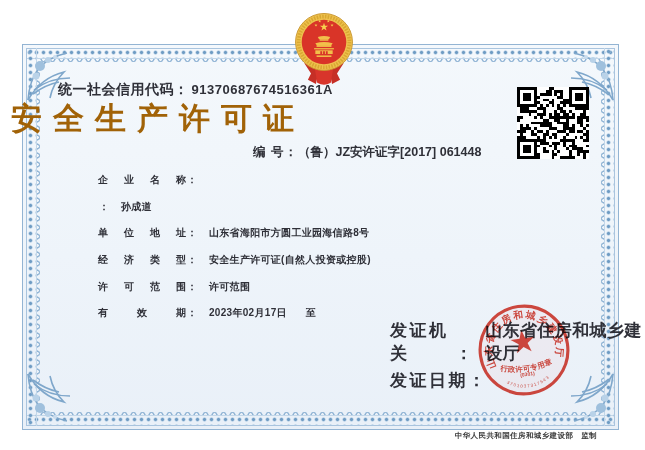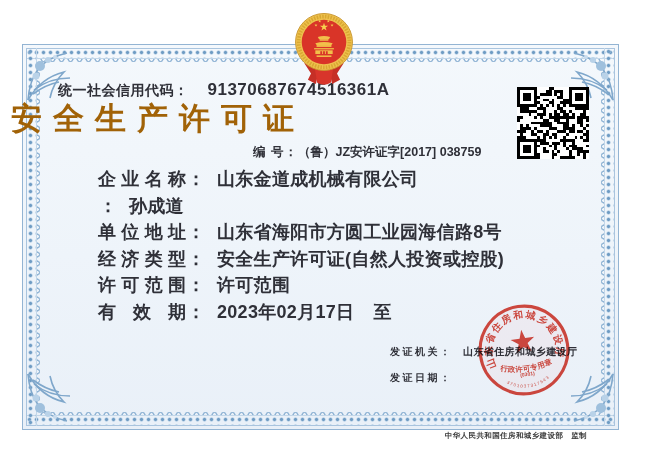--- a/index.html
+++ b/index.html
@@ -27,39 +27,39 @@
         background-image:radial-gradient(circle at 0% 50%,transparent 1.5px,#8fb3d4 2px,rgba(143,179,212,.85) 2.9px,transparent 3.4px);
         background-size:5px 9px;}
   .scallop.left{left:14px;} .scallop.right{right:14px;transform:scaleX(-1);}
   .corner{position:absolute;width:56px;height:56px;}
   .corner.tl{left:2px;top:2px;} .corner.tr{right:2px;top:2px;transform:scaleX(-1);}
   .corner.bl{left:2px;bottom:2px;transform:scaleY(-1);} .corner.br{right:2px;bottom:2px;transform:scale(-1,-1);}
   
   .emblem{position:absolute;left:293px;top:11px;width:62px;height:78px;z-index:6;}
   .credit{position:absolute;left:58px;top:80px;z-index:3;font-weight:bold;}
   .credit .lab{font-size:14px;letter-spacing:.5px;}
-  .credit .num{font-size:17px;margin-left:19px;letter-spacing:.5px;}
+  .credit .num{font-size:13px;margin-left:3px;letter-spacing:.5px;}
   .title{position:absolute;left:0;right:0;top:98px;z-index:3;text-align:left;
          font-size:31px;font-weight:bold;color:#a16207;letter-spacing:11px;text-indent:11px;}
   .serial{position:absolute;left:253px;top:144px;z-index:3;font-size:12.5px;font-weight:bold;}
   .serial .lab{letter-spacing:1px;}
   .rows{position:absolute;left:98px;top:167px;z-index:3;}
-  .row{height:26.6px;display:flex;font-size:18px;font-weight:bold;}
+  .row{height:26.6px;display:flex;align-items:center;font-size:10px;font-weight:bold;}
   .jl{display:inline-block;width:88px;text-align:justify;text-align-last:justify;}
   .colon{margin-left:1px;}
   .val{margin-left:12px;letter-spacing:.3px;}
   .sep{margin:0 14px 0 19px;}
   .issue{position:absolute;left:390px;top:339px;z-index:3;}
-  .irow{height:26.3px;display:flex;align-items:center;font-size:10px;font-weight:bold;}
+  .irow{height:26.3px;display:flex;align-items:flex-end;font-size:17px;font-weight:bold;}
   .il{letter-spacing:2.5px;}
   .ival{margin-left:13px;letter-spacing:.4px;}
   .qr{position:absolute;left:515px;top:87px;width:76px;height:72px;z-index:4;}
   .seal{position:absolute;left:477px;top:303px;width:94px;height:94px;z-index:7;
         mix-blend-mode:multiply;opacity:.92;transform:rotate(-8deg);}
-  .footer{position:absolute;top:431px;right:58px;z-index:3;
+  .footer{position:absolute;top:431px;right:48px;z-index:3;
           font-family:"Liberation Serif","DejaVu Serif",serif;
           font-size:7.5px;font-weight:bold;color:#3c3c3c;letter-spacing:.4px;}
 </style>
 </head>
 <body>
 
 <div class="page">
 
   <div class="cert">
     <div class="band h top"></div>
@@ -162,28 +162,27 @@
     </g>
   </svg>
 
   <div class="credit">
     <span class="lab">统一社会信用代码：</span><span class="num">91370687674516361A</span>
   </div>
 
   <div class="title">安全生产许可证</div>
 
   <div class="serial">
-    <span class="lab">编 号：</span><span>（鲁）JZ安许证字[2017] 038759</span>
+    <span class="lab">编 号：</span><span>（鲁）JZ安许证字[2017] 061448</span>
   </div>
 
   <div class="rows">
     <div class="row">
       <span class="jl">企业名称</span>
         <span class="colon">：</span>
-        <span class="val">山东金道成机械有限公司</span>
     </div>
     <div class="row">
         <span class="colon">：</span>
         <span class="val">孙成道</span>
     </div>
     <div class="row">
       <span class="jl">单位地址</span>
         <span class="colon">：</span>
         <span class="val">山东省海阳市方圆工业园海信路8号</span>
     </div>

